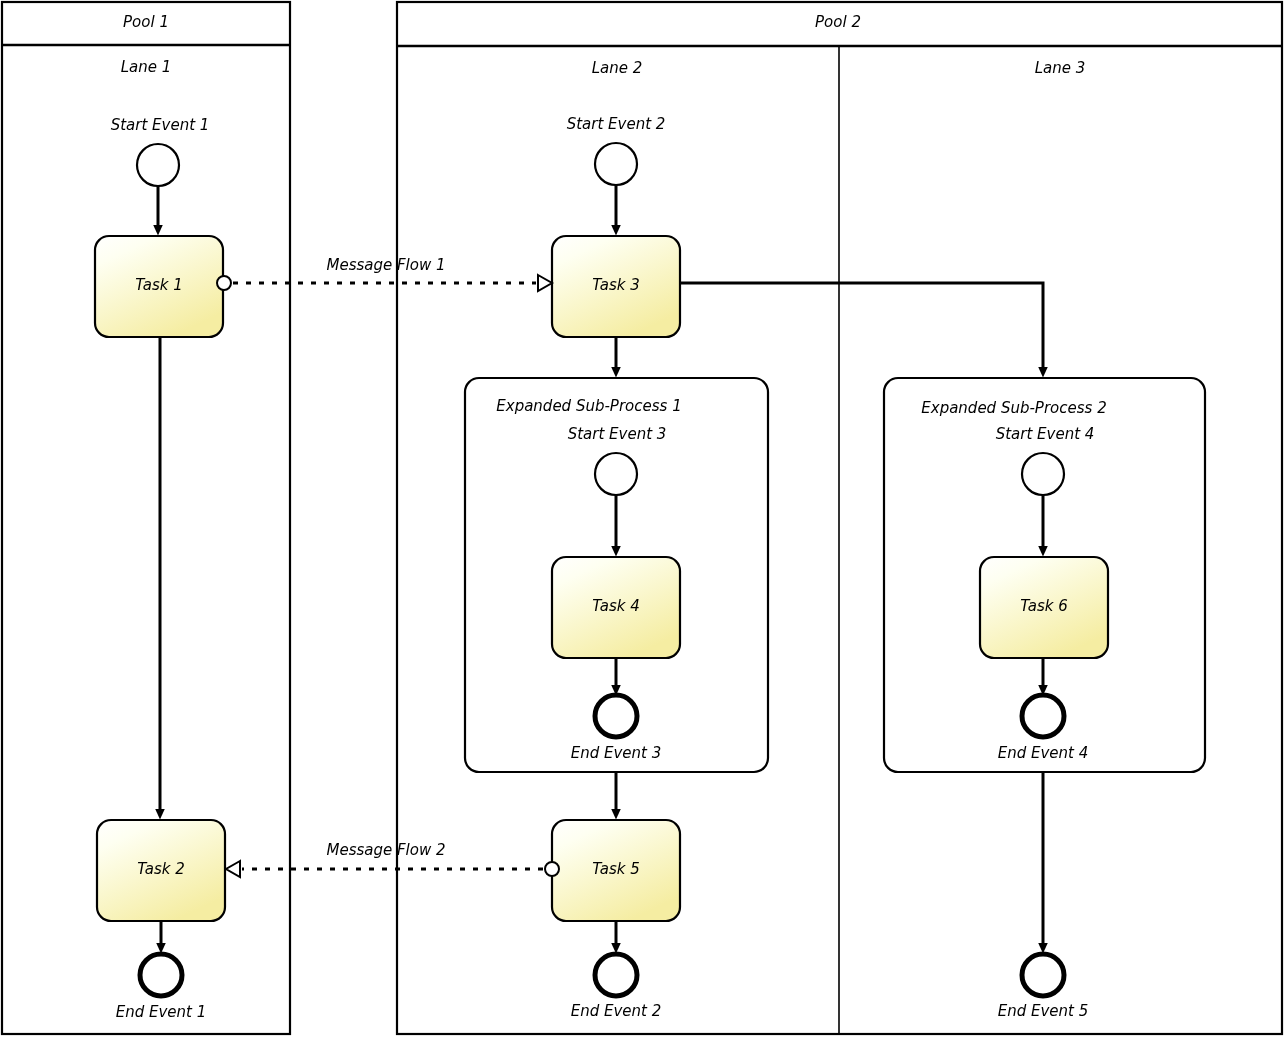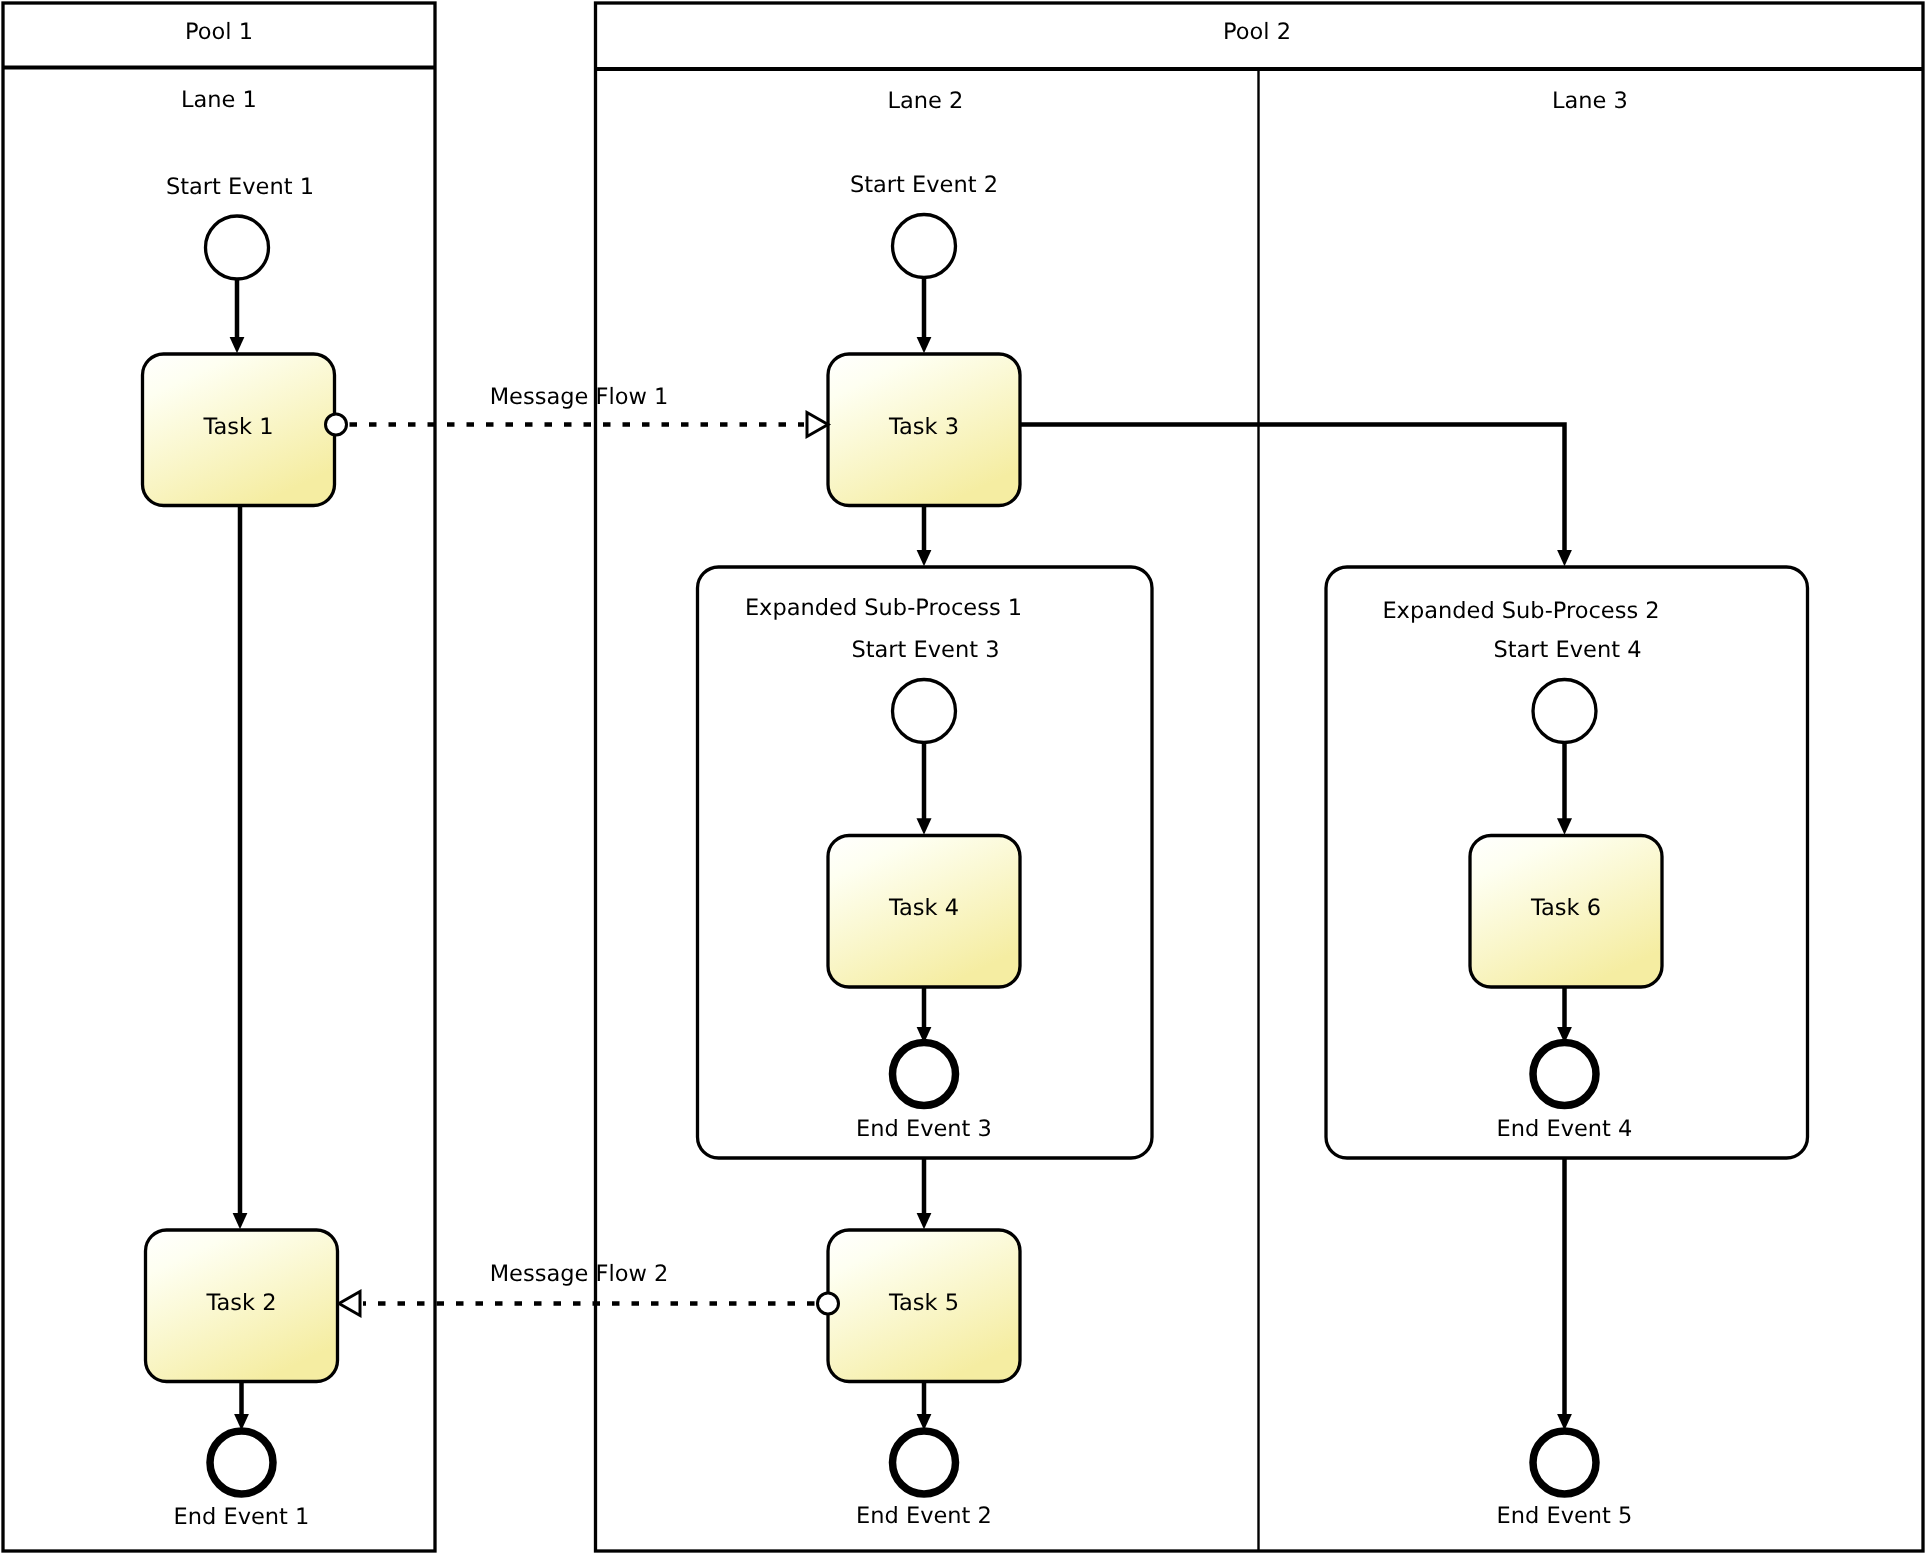--- a/index.html
+++ b/index.html
@@ -10,20 +10,21 @@
   }
   body {
     font-family: "DejaVu Sans", "Liberation Sans", sans-serif;
   }
   #canvas {
     position: relative;
     width: 1284px;
     height: 1037px;
     background: #ffffff;
     overflow: hidden;
+    font-style: italic;
   }
   #canvas svg {
     position: absolute;
     top: 0;
     left: 0;
     width: 1284px;
     height: 1037px;
   }
   .lbl {
     font-family: "DejaVu Sans", "Liberation Sans", sans-serif;

